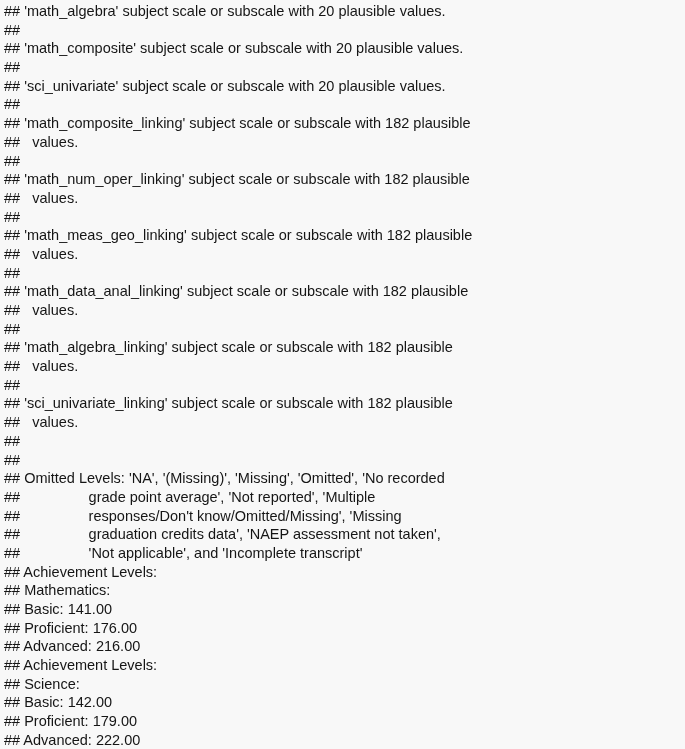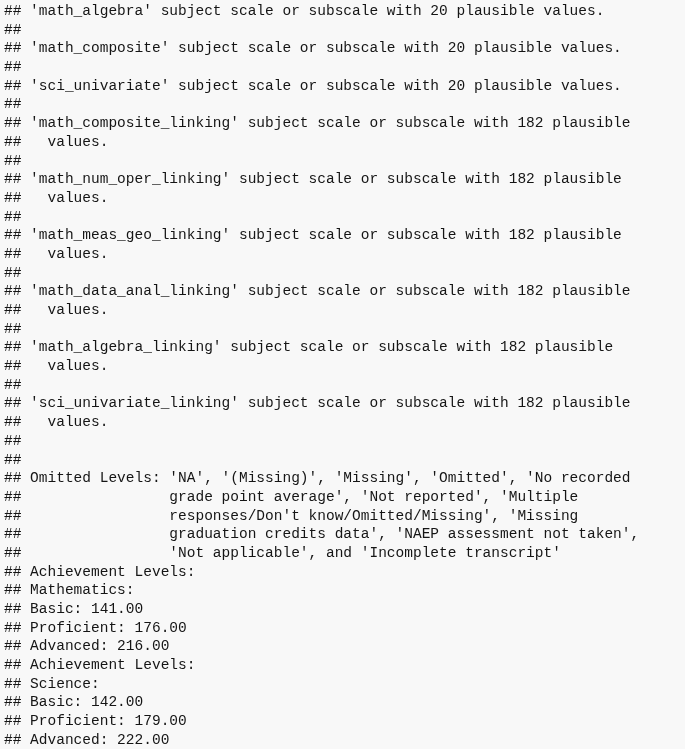--- a/index.html
+++ b/index.html
@@ -16,21 +16,21 @@
     background: var(--bg);
   }
   .console-block {
     width: 685px;
     height: 749px;
     background: var(--bg);
   }
   .console-block pre {
     margin: 0;
     padding: 2px 0 0 4px;
-    font-family: Liberation Mono, monospace;
+    font-family: Liberation Sans, sans-serif;
     font-size: 14.5px;
     line-height: 18.68px;
     color: var(--fg);
     white-space: pre;
     -webkit-font-smoothing: antialiased;
   }
 </style>
 </head>
 <body>
 

